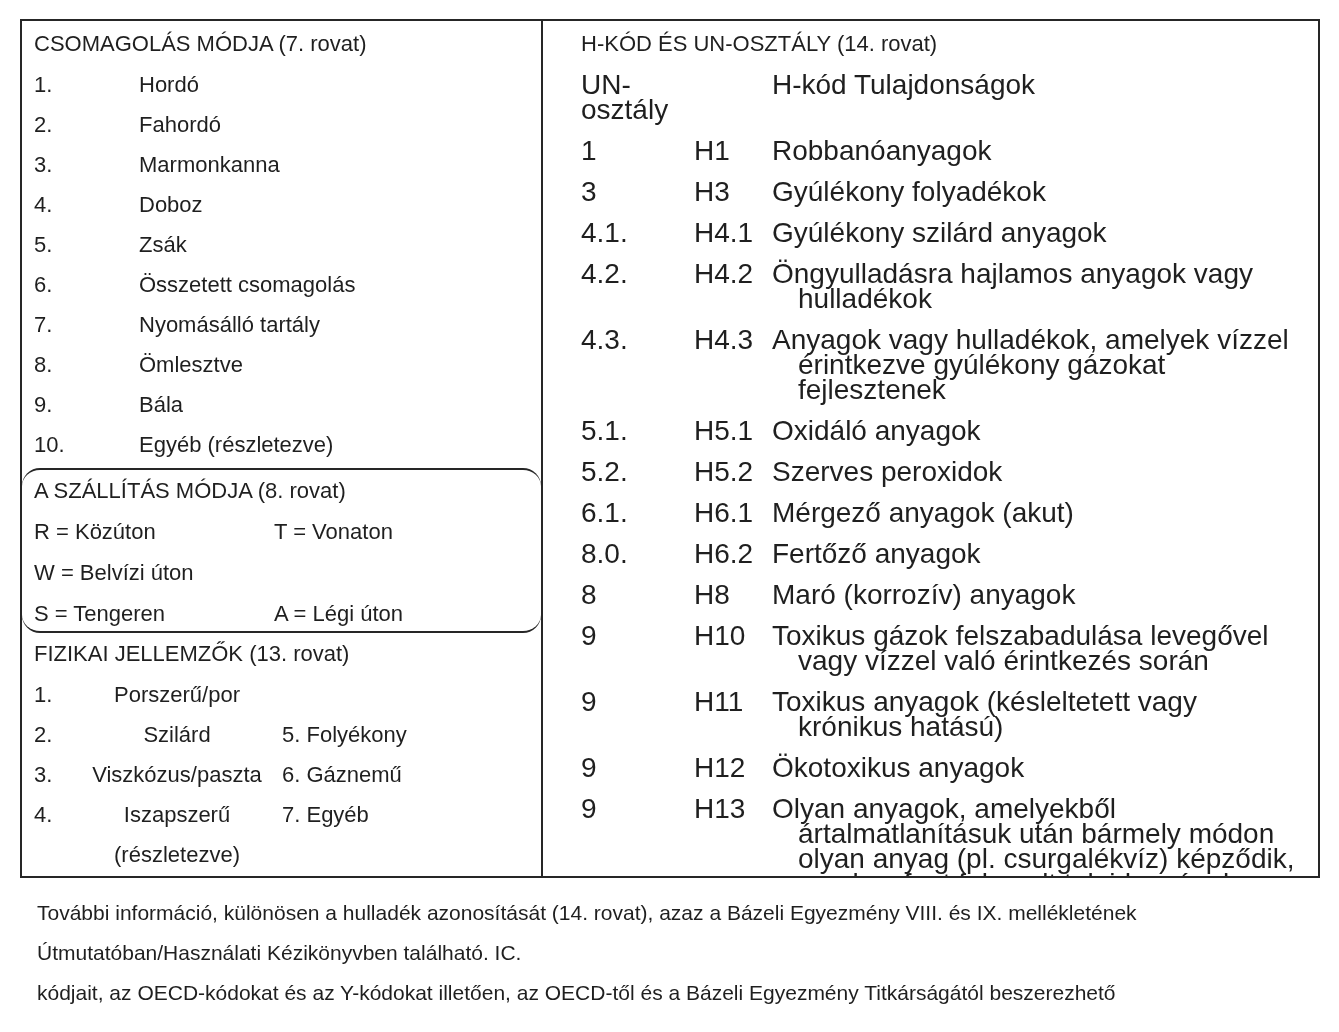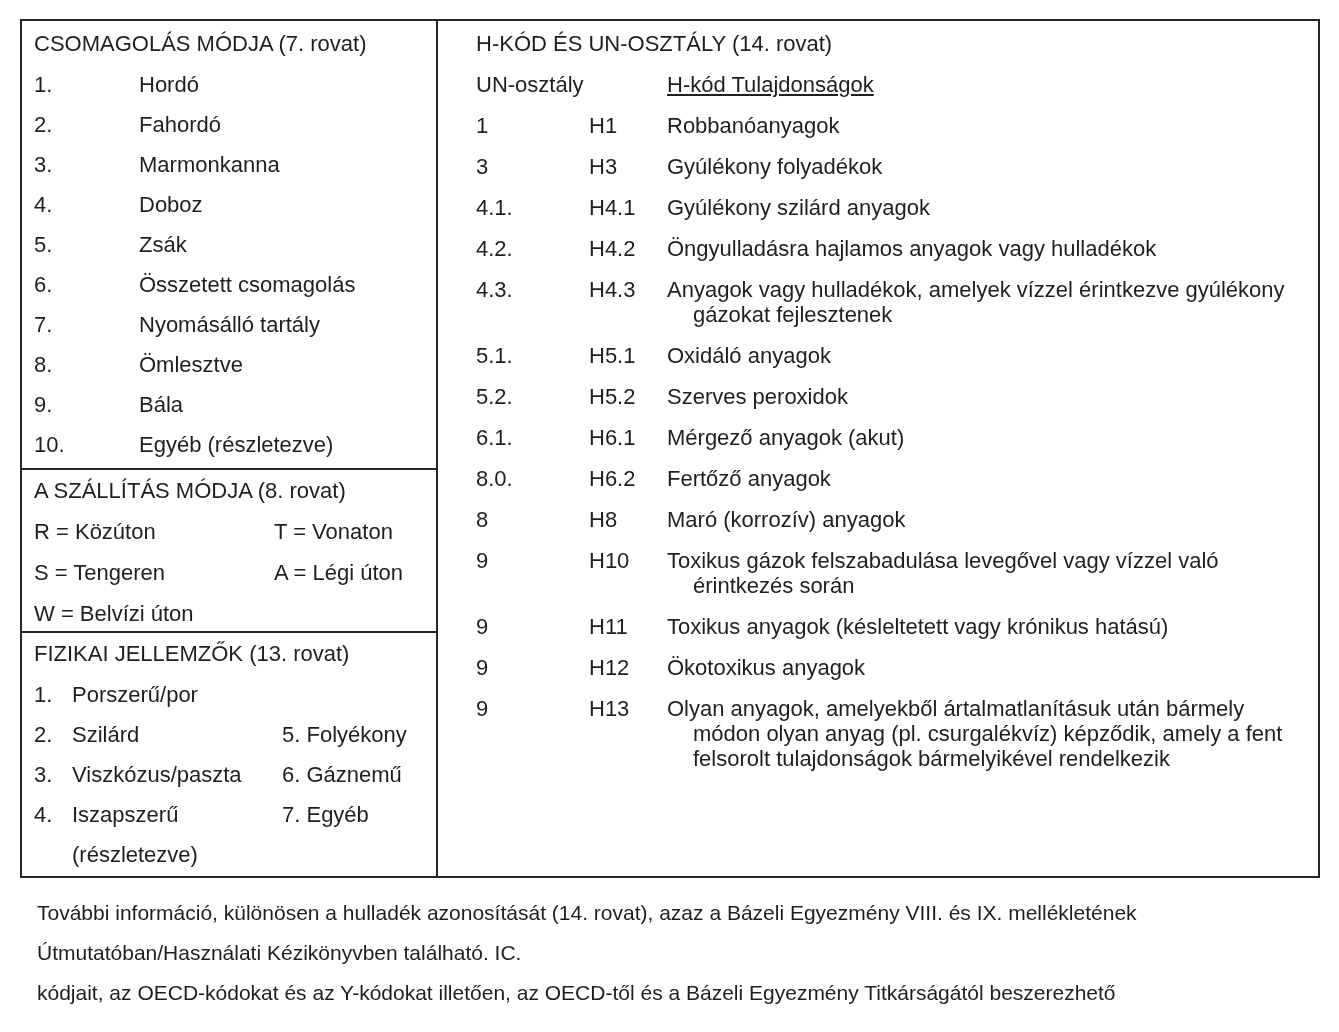--- a/index.html
+++ b/index.html
@@ -23,40 +23,41 @@
     left: 20px;
     top: 19px;
     width: 1300px;
     height: 859px;
     border: 2px solid #262626;
     box-sizing: border-box;
     display: flex;
     background: #ffffff;
   }
   .left-col {
-    width: 416px;
+    width: 521px;
     box-sizing: border-box;
     border-right: 2px solid #262626;
     display: flex;
     flex-direction: column;
   }
   .right-col {
     flex: 1;
     box-sizing: border-box;
   }
   .sec {
     box-sizing: border-box;
     overflow: hidden;
   }
   .sec-packaging { height: 447px; padding: 10px 8px 0 12px; }
   .sec-transport {
     height: 165px;
     border-top: 2px solid #262626;
     border-bottom: 2px solid #262626;
     padding: 8px 8px 0 12px;
+    border-radius: 18px;
   }
   .sec-physical { flex: 1; padding: 8px 8px 0 12px; }
   .sec-hcodes { height: 100%; padding: 10px 6px 8px 38px; }
 
   .sec-title {
     font-size: 22px;
     line-height: 25px;
     margin-bottom: 16px;
     white-space: nowrap;
   }
@@ -67,34 +68,34 @@
   .pk-label { flex: 1; }
 
   
   .tr-row { display: flex; line-height: 25px; font-size: 22px; margin-bottom: 16px; justify-content: center; }
   .tr-left { width: 240px; flex: none; }
   .tr-right { flex: 1; }
 
   
   .ph-row { display: flex; line-height: 25px; font-size: 22px; margin-bottom: 15px; }
   .ph-num { width: 38px; flex: none; }
-  .ph-label { width: 210px; flex: none; }
+  .ph-label { width: 210px; flex: none; text-align: center; }
   .ph-right { flex: 1; }
 
   
-  .h-row { display: flex; line-height: 25px; font-size: 22px; margin-bottom: 16px; align-items: flex-start; }
+  .h-row { display: flex; line-height: 25px; font-size: 28px; margin-bottom: 16px; align-items: flex-start; }
   .h-un { width: 113px; flex: none; }
   .h-code { width: 78px; flex: none; }
   .h-desc {
     flex: 1;
     padding-left: 26px;
     text-indent: -26px;
     padding-right: 4px;
   }
-  .h-colhead .h-desc { padding-left: 0; text-indent: 0; text-decoration: underline; }
+  .h-colhead .h-desc { padding-left: 0; text-indent: 0; }
 
   .footer-note {
     position: absolute;
     left: 37px;
     top: 893px;
     width: 1290px;
     font-size: 21px;
   }
   .footer-line {
     line-height: 40px;
@@ -157,26 +158,26 @@
       </section>
 
       <section class="sec sec-transport">
         <div class="sec-title">A SZÁLLÍTÁS MÓDJA (8. rovat)</div>
         <div id="transport-rows">
             <div class="tr-row">
               <span class="tr-left">R = Közúton</span>
               <span class="tr-right">T = Vonaton</span>
             </div>
             <div class="tr-row">
+              <span class="tr-left">W = Belvízi úton</span>
+              <span class="tr-right"></span>
+            </div>
+            <div class="tr-row">
               <span class="tr-left">S = Tengeren</span>
               <span class="tr-right">A = Légi úton</span>
-            </div>
-            <div class="tr-row">
-              <span class="tr-left">W = Belvízi úton</span>
-              <span class="tr-right"></span>
             </div>
           </div>
       </section>
 
       <section class="sec sec-physical">
         <div class="sec-title">FIZIKAI JELLEMZŐK (13. rovat)</div>
         <div id="physical-rows">
             <div class="ph-row">
               <span class="ph-num">1.</span>
               <span class="ph-label">Porszerű/por</span>

